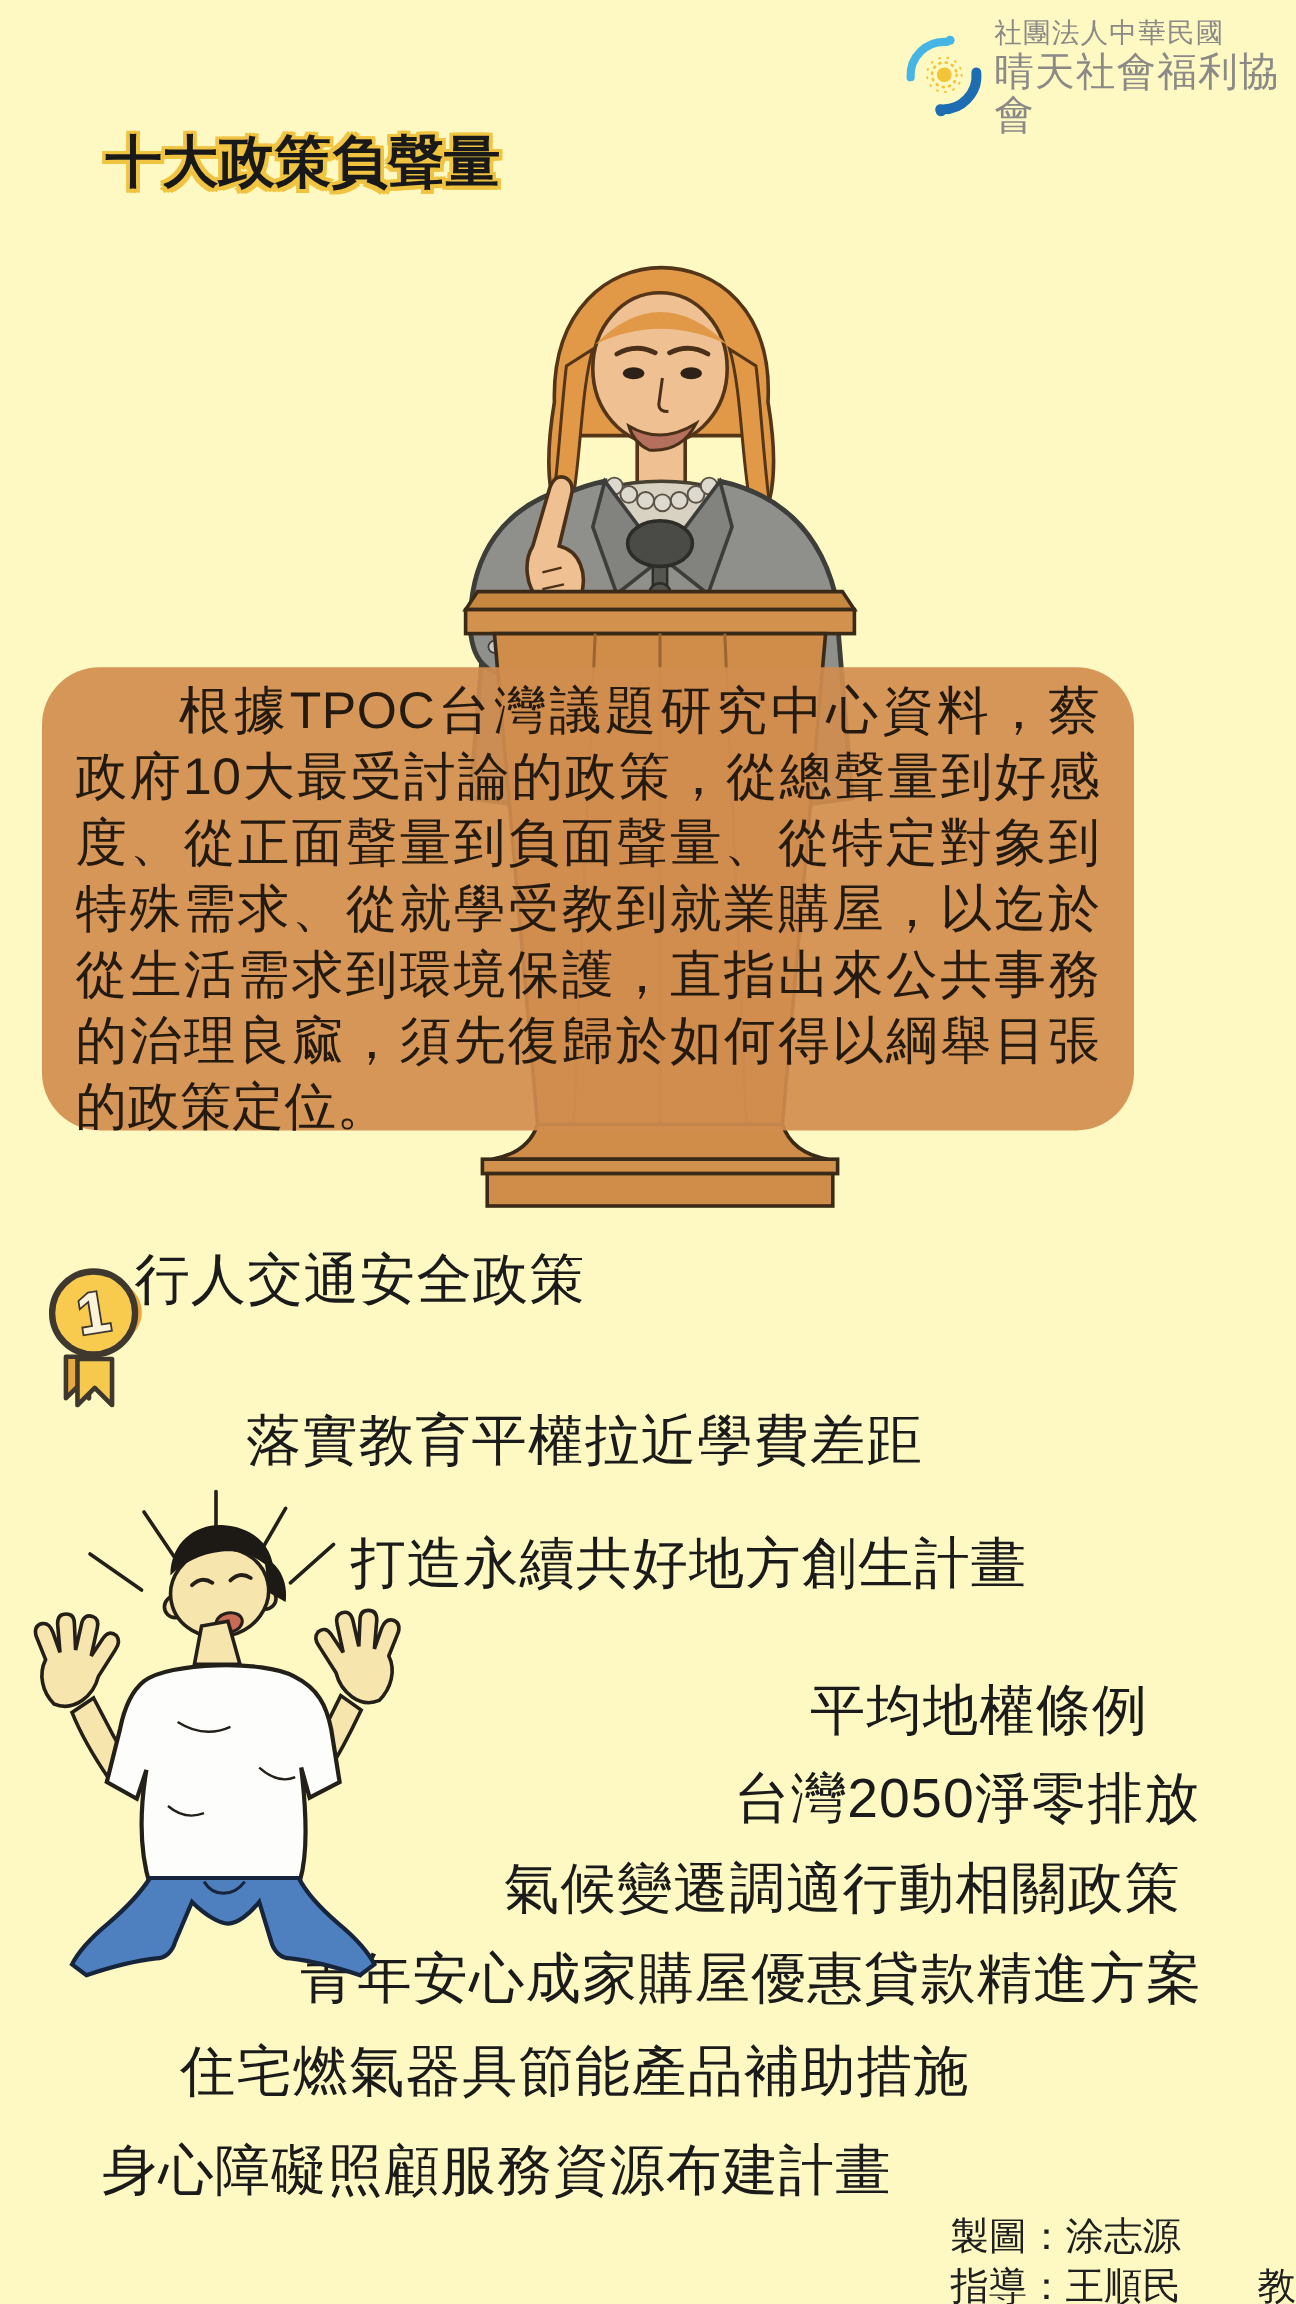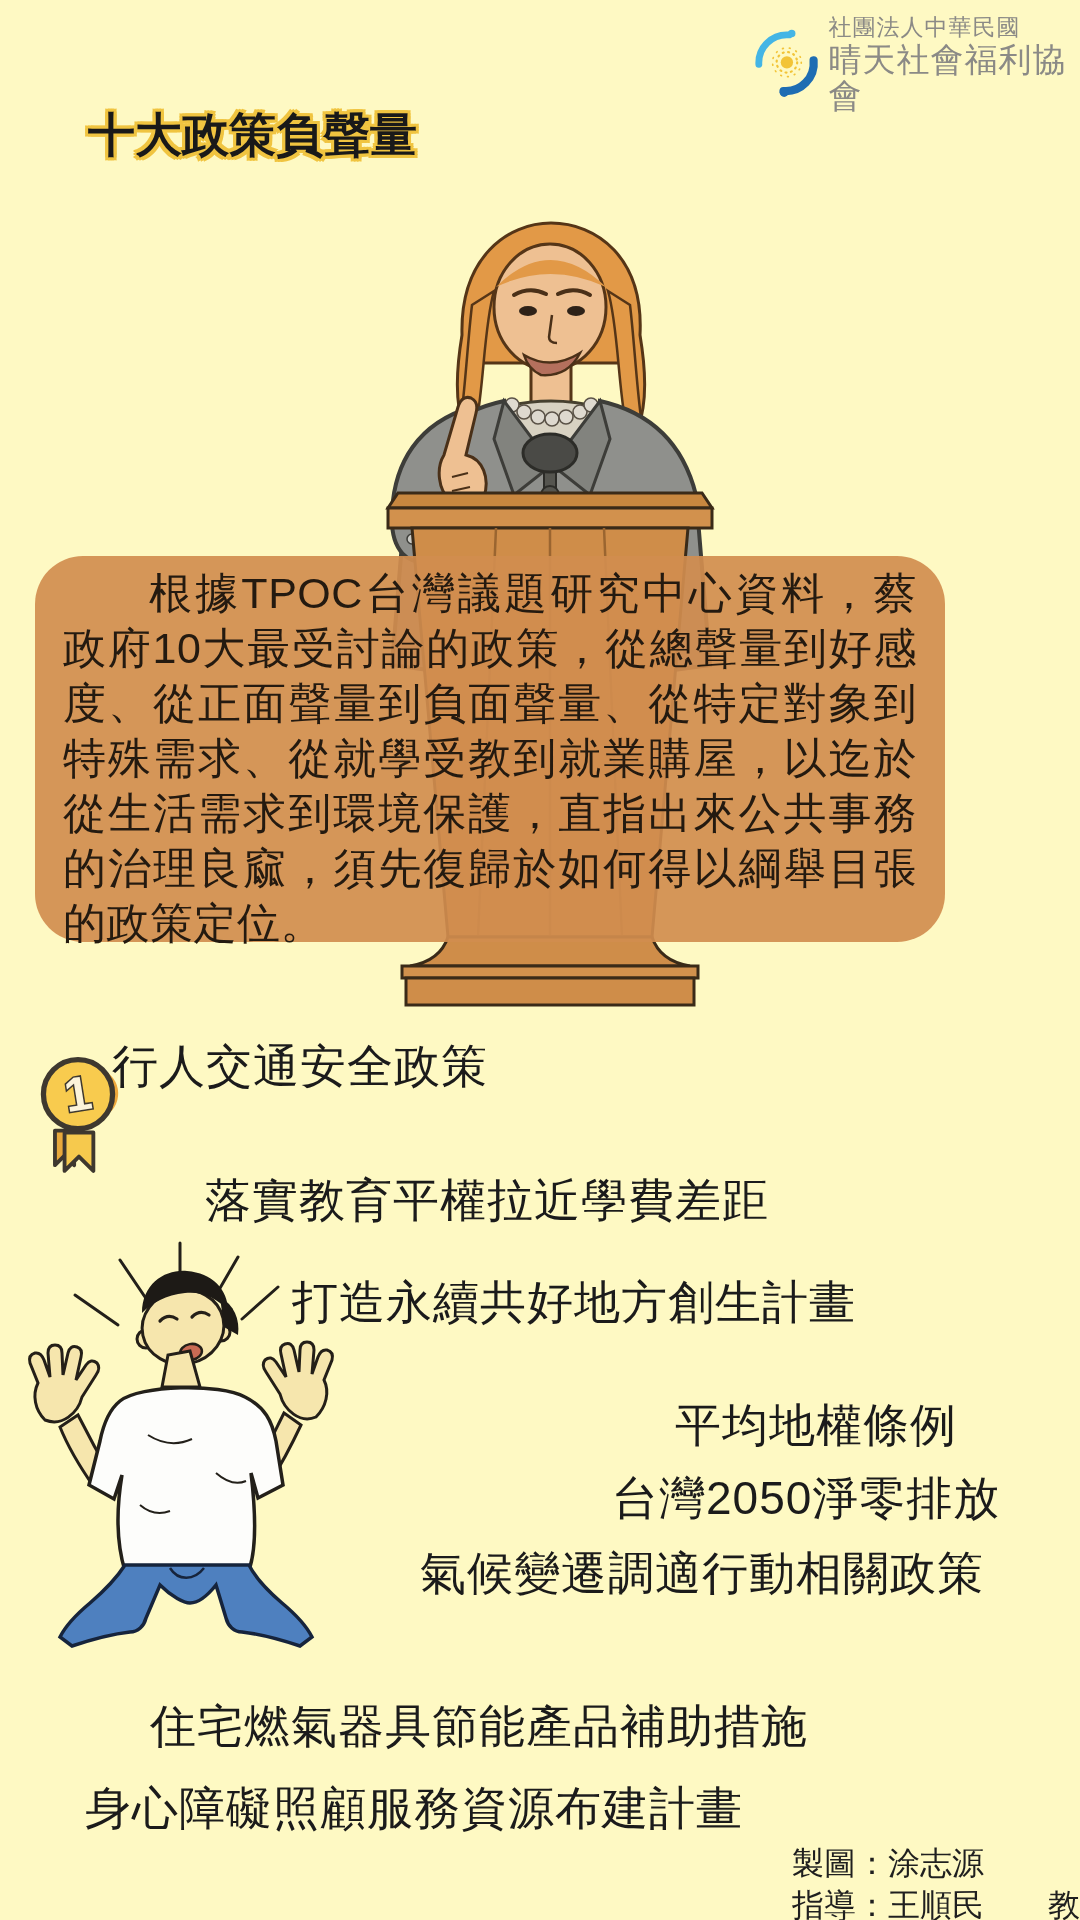--- a/index.html
+++ b/index.html
@@ -164,20 +164,21 @@
     <circle cx="50" cy="50" r="36" fill="none" stroke="#3e382f" stroke-width="5.5"></circle>
     <text x="50" y="67" font-size="50" font-weight="bold" text-anchor="middle" fill="#fcf4da" stroke="#3e382f" stroke-width="3.2" paint-order="stroke" transform="rotate(-9 50 50)" font-family="Liberation Sans, DejaVu Sans, sans-serif">1</text>
   </svg>
 
   <div class="policy p1">行人交通安全政策</div>
   <div class="policy p2">落實教育平權拉近學費差距</div>
   <div class="policy p3">打造永續共好地方創生計畫</div>
   <div class="policy p5">平均地權條例</div>
   <div class="policy p6">台灣2050淨零排放</div>
   <div class="policy p7">氣候變遷調適行動相關政策</div>
+  <div class="policy p8">青年安心成家購屋優惠貸款精進方案</div>
   <div class="policy p9">住宅燃氣器具節能產品補助措施</div>
   <div class="policy p10">身心障礙照顧服務資源布建計畫</div>
 
   <svg class="despair" viewBox="0 0 330 415">
     <g stroke="#23201a" stroke-width="3" stroke-linecap="round">
       <path d="M 100,25 L 125,62"></path>
         <path d="M 160,8 L 160,52"></path>
         <path d="M 218,22 L 196,60"></path>
       <path d="M 258,52 L 222,84"></path>
         <path d="M 55,60 L 98,90"></path>

